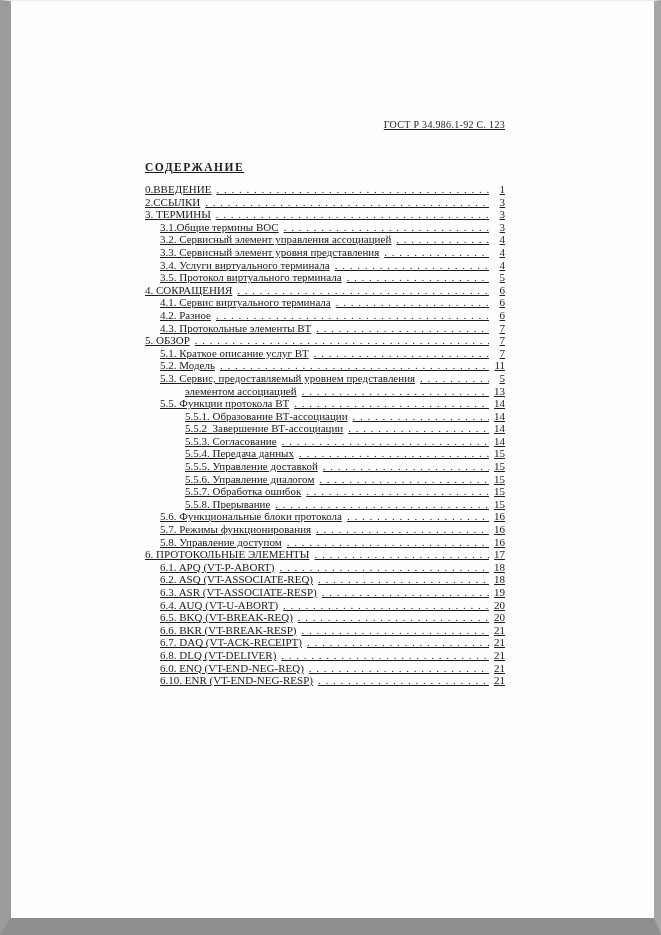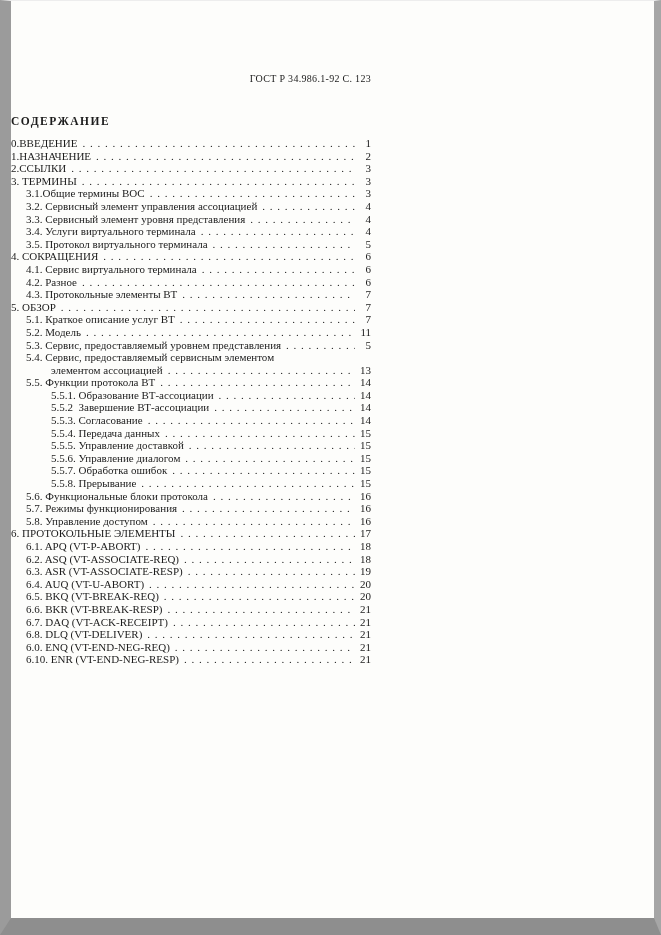--- a/index.html
+++ b/index.html
@@ -12,22 +12,24 @@
   .scan {
     width: 661px;
     height: 935px;
     background: #fdfdfb;
     border-left: 11px solid #9b9b9b;
     border-right: 7px solid #a6a6a6;
     border-bottom: 17px solid #8e8e8e;
     border-top: 1px solid #ededed;
   }
   .content {
-    padding-top: 72px;
+    padding-top: 118px;
+    margin-left: 134px;
     width: 360px;
+    text-decoration: underline;
   }
   .doc-header {
     font-size: 10px;
     line-height: 12px;
     text-align: right;
     letter-spacing: 0.3px;
   }
   .toc-title {
     margin-top: 30px;
     margin-bottom: 9px;
@@ -72,25 +74,20 @@
   <div class="content">
     <div class="doc-header">ГОСТ Р 34.986.1-92 С. 123</div>
     <div class="toc-title">СОДЕРЖАНИЕ</div>
     <div class="toc" id="toc">
         <div class="toc-row indent-0">
           <span class="toc-label">0.ВВЕДЕНИЕ</span>
           <span class="leader"></span>
           <span class="page-num">1</span>
         </div>
         <div class="toc-row indent-0">
-          <span class="toc-label">1.НАЗНАЧЕНИЕ</span>
-          <span class="leader"></span>
-          <span class="page-num">2</span>
-        </div>
-        <div class="toc-row indent-0">
           <span class="toc-label">2.ССЫЛКИ</span>
           <span class="leader"></span>
           <span class="page-num">3</span>
         </div>
         <div class="toc-row indent-0">
           <span class="toc-label">3. ТЕРМИНЫ</span>
           <span class="leader"></span>
           <span class="page-num">3</span>
         </div>
         <div class="toc-row indent-1">
@@ -150,23 +147,20 @@
         </div>
         <div class="toc-row indent-1">
           <span class="toc-label">5.2. Модель</span>
           <span class="leader"></span>
           <span class="page-num">11</span>
         </div>
         <div class="toc-row indent-1">
           <span class="toc-label">5.3. Сервис, предоставляемый уровнем представления</span>
           <span class="leader"></span>
           <span class="page-num">5</span>
-        </div>
-        <div class="toc-row indent-1">
-          <span class="toc-label">5.4. Сервис, предоставляемый сервисным элементом</span>
         </div>
         <div class="toc-row indent-2">
           <span class="toc-label">элементом ассоциацией</span>
           <span class="leader"></span>
           <span class="page-num">13</span>
         </div>
         <div class="toc-row indent-1">
           <span class="toc-label">5.5. Функции протокола ВТ</span>
           <span class="leader"></span>
           <span class="page-num">14</span>

